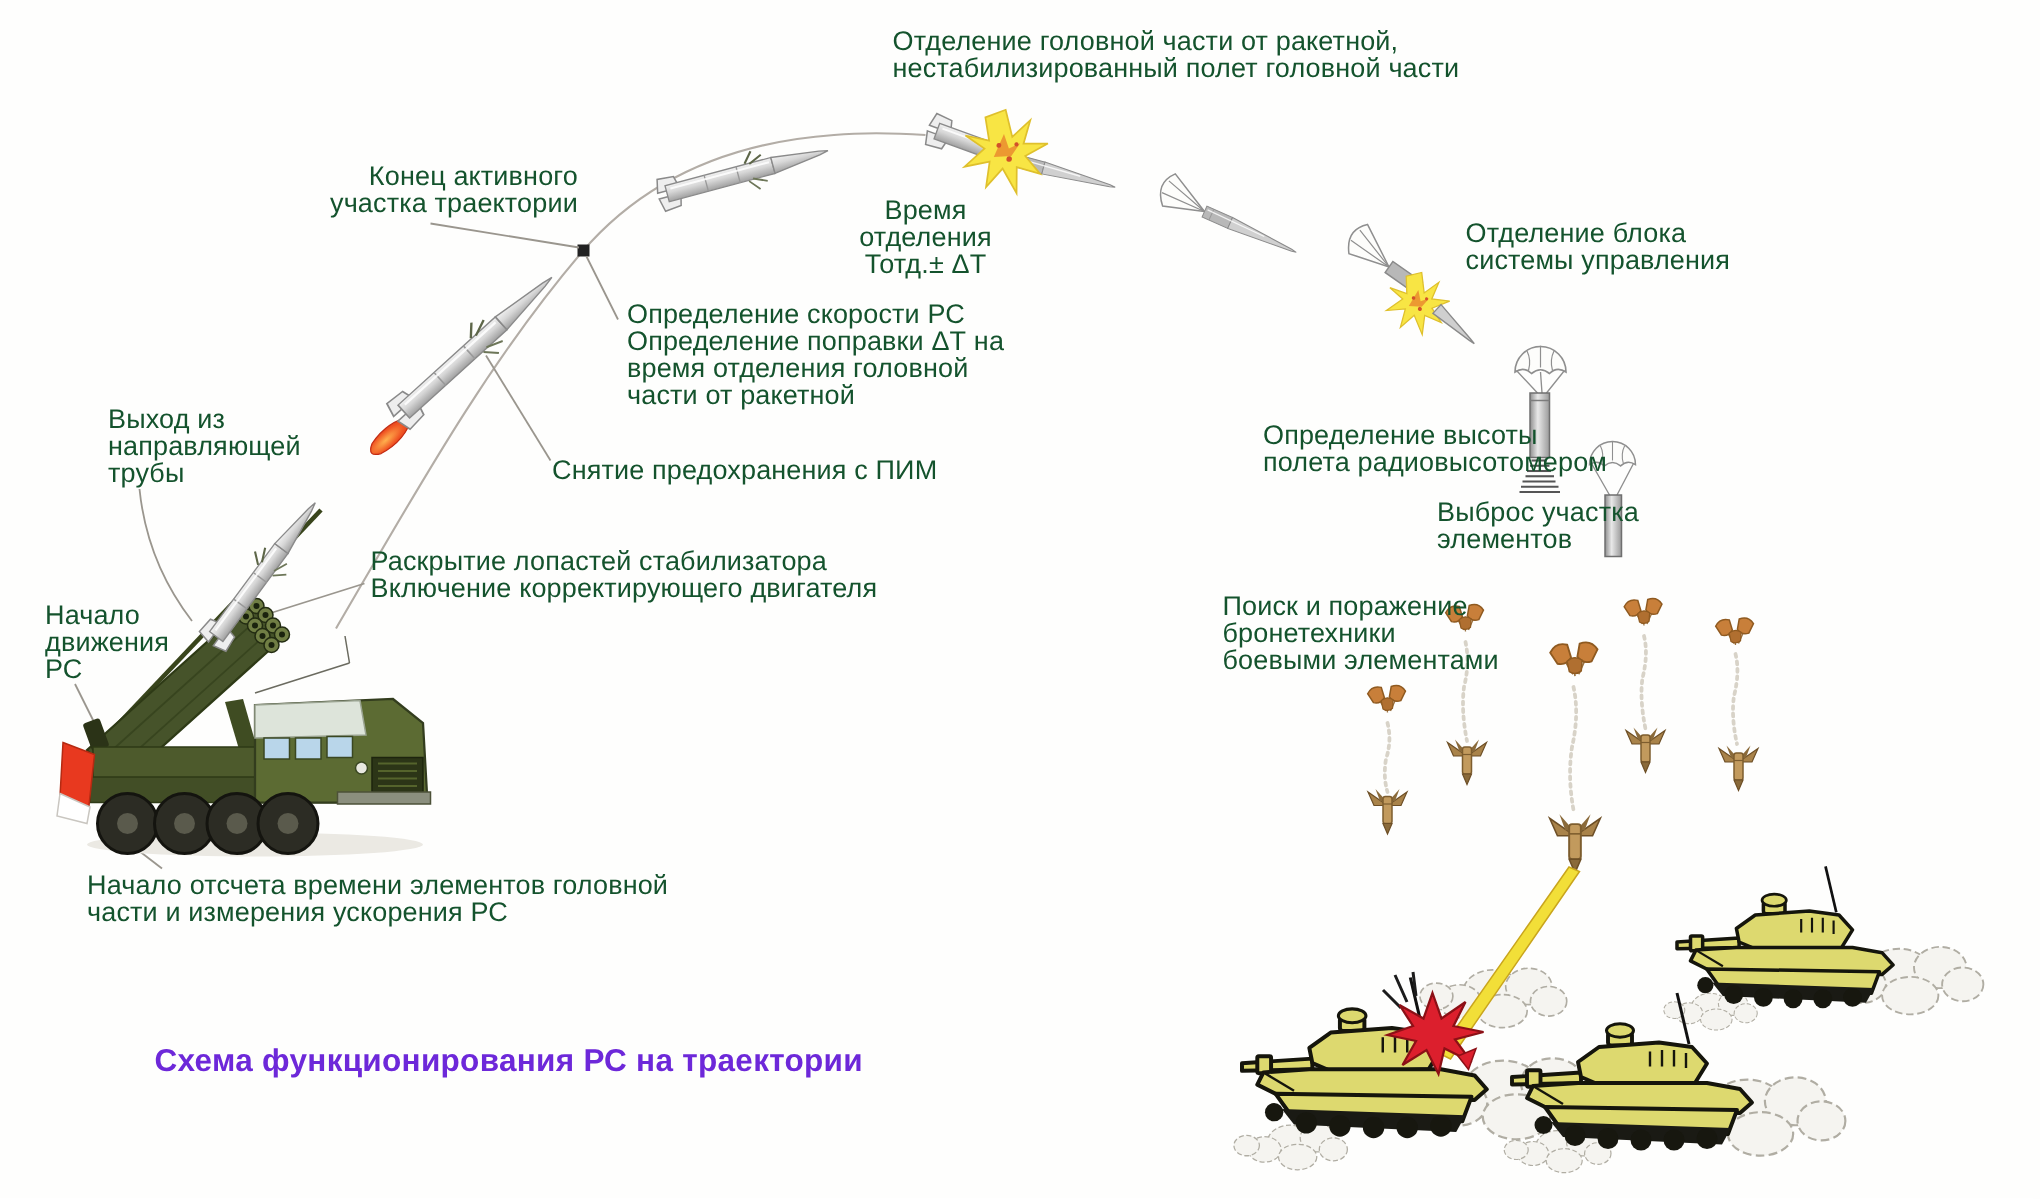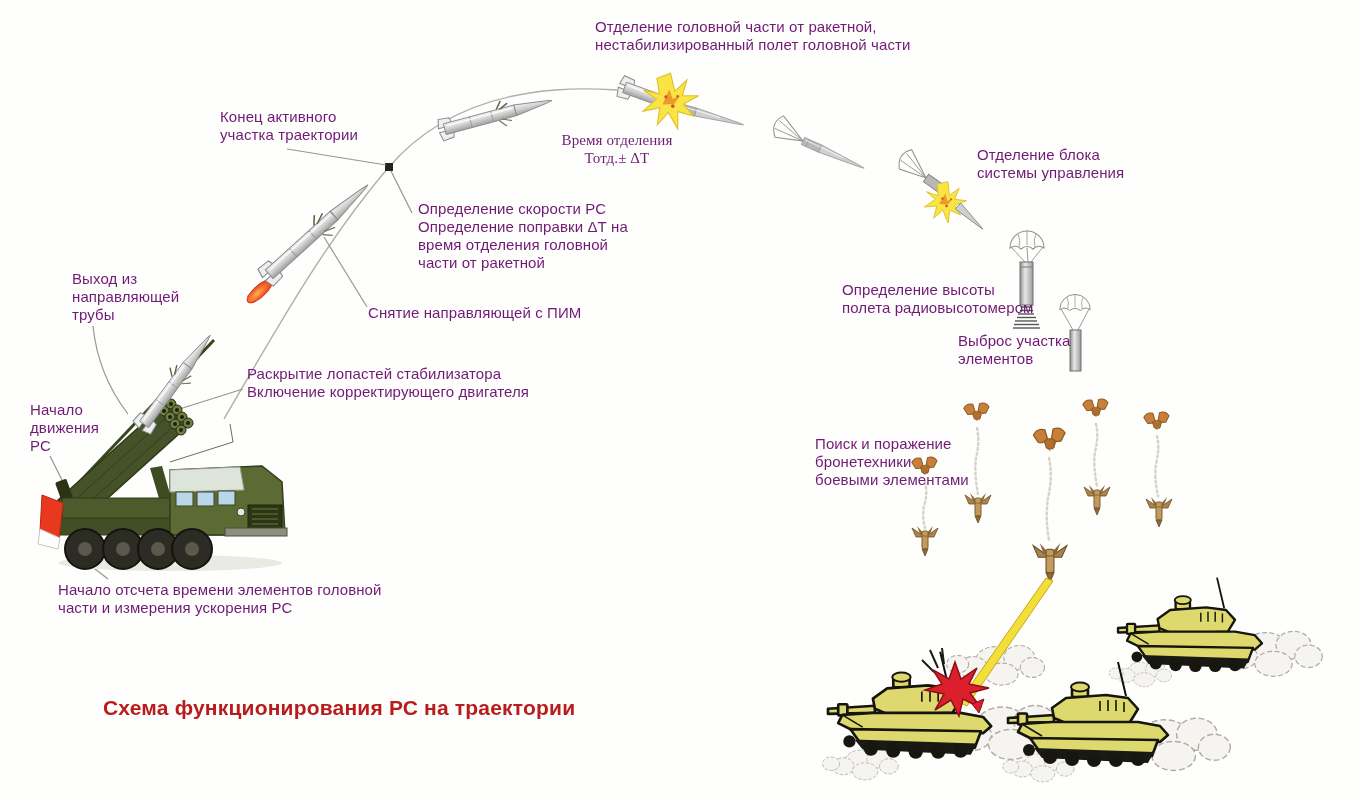--- a/index.html
+++ b/index.html
@@ -1,22 +1,22 @@
 <!DOCTYPE html>
 <html style="--trajectory: #b3ada6; --leader: #9a968e; --marker: #222222; --rocket-body: #c9c9c9; --rocket-outline: #8a8a8a; --fin-white: #eeeeee; --flame-orange: #e8431f; --burst-yellow: #f8e544; --parachute-white: #fdfdfb; --chute-line: #8f8f8f; --launcher-green: #5c6b33; --tube-green: #46532a; --window-blue: #b9d6ea; --sub-tan: #c29a5d; --chute-orange: #c87f3a; --beam-yellow: #f2df38; --tank-body: #ddd96f; --tank-outline: #15150c; --explosion-red: #dc1f2d; --cloud-fill: #f5f4f0; --cloud-edge: #b0ada3; --label-text: #4e4e4e;"><head>
 <meta charset="utf-8">
 <style>
   html,body{margin:0;padding:0;background:#ffffff;}
   .stage{position:relative;width:1360px;height:799px;background:#fefefd;overflow:hidden;
          font-family:"Liberation Sans",sans-serif;}
   .art{position:absolute;left:0;top:0;}
-  .lbl{position:absolute;color:#701a75;font-size:15px;line-height:18px;
+  .lbl{position:absolute;color:#14532d;font-size:18px;line-height:18px;
        white-space:pre-line;letter-spacing:.1px;}
   .lbl.center{text-align:center;}
-  .title{position:absolute;color:#b91c1c;font-size:21px;font-weight:bold;letter-spacing:.2px;}
+  .title{position:absolute;color:#6d28d9;font-size:21px;font-weight:bold;letter-spacing:.2px;}
 </style>
 </head>
 <body>
 
 <div class="stage">
 
 <svg class="art" width="1360" height="799" viewBox="0 0 1360 799">
 <defs>
   <linearGradient id="gBody" x1="0" y1="-6" x2="0" y2="6" gradientUnits="userSpaceOnUse">
     <stop offset="0" stop-color="#f4f4f4"></stop>
@@ -324,44 +324,44 @@
 
 <g>
   <path d="M938,668 L930,650 M944,664 L942,648 M934,672 L922,660" stroke="#1c1c1c" stroke-width="2" fill="none"></path>
   <path d="M955,662 L961,679 L977,668 L969,684 L989,688 L970,693 L981,708 L963,699 L959,716 L951,700 L935,710 L944,694 L925,690 L942,684 L933,670 L949,679 Z" fill="var(--explosion-red)" stroke="#8c1016" stroke-width="1.5"></path>
   <polygon points="972,704 984,699 979,713" fill="var(--explosion-red)" stroke="#8c1016" stroke-width="1"></polygon>
 </g>
 </svg>
 
 <div class="lbl" style="left:595px;top:18px;">Отделение головной части от ракетной,
 нестабилизированный полет головной части</div>
-<div class="lbl" style="left:220px;top:108px;">Конец активного
+<div class="lbl" style="left:220px;top:108px;text-align:right;">Конец активного
 участка траектории</div>
-<div class="lbl center" style="left:552px;top:131px;width:130px;font-family:Liberation Serif, serif;">Время отделения
+<div class="lbl center" style="left:552px;top:131px;width:130px;">Время отделения
 Тотд.± ΔТ</div>
 <div class="lbl" style="left:977px;top:146px;">Отделение блока
 системы управления</div>
 <div class="lbl" style="left:418px;top:200px;">Определение скорости РС
 Определение поправки ΔТ на
 время отделения головной
 части от ракетной</div>
-<div class="lbl" style="left:368px;top:304px;">Снятие направляющей с ПИМ</div>
+<div class="lbl" style="left:368px;top:304px;">Снятие предохранения с ПИМ</div>
 <div class="lbl" style="left:72px;top:270px;">Выход из
 направляющей
 трубы</div>
 <div class="lbl" style="left:842px;top:261px;margin-top:20px;">Определение высоты
 полета радиовысотомером</div>
 <div class="lbl" style="left:958px;top:332px;">Выброс участка
 элементов</div>
 <div class="lbl" style="left:247px;top:365px;">Раскрытие лопастей стабилизатора
 Включение корректирующего двигателя</div>
 <div class="lbl" style="left:30px;top:401px;">Начало
 движения
 РС</div>
-<div class="lbl" style="left:815px;top:395px;margin-top:40px;">Поиск и поражение
+<div class="lbl" style="left:815px;top:395px;">Поиск и поражение
 бронетехники
 боевыми элементами</div>
 <div class="lbl" style="left:58px;top:581px;">Начало отсчета времени элементов головной
 части и измерения ускорения РС</div>
 
 <div class="title" style="left:103px;top:696px;">Схема функционирования РС на траектории</div>
 
 </div>
 
 </body></html>

